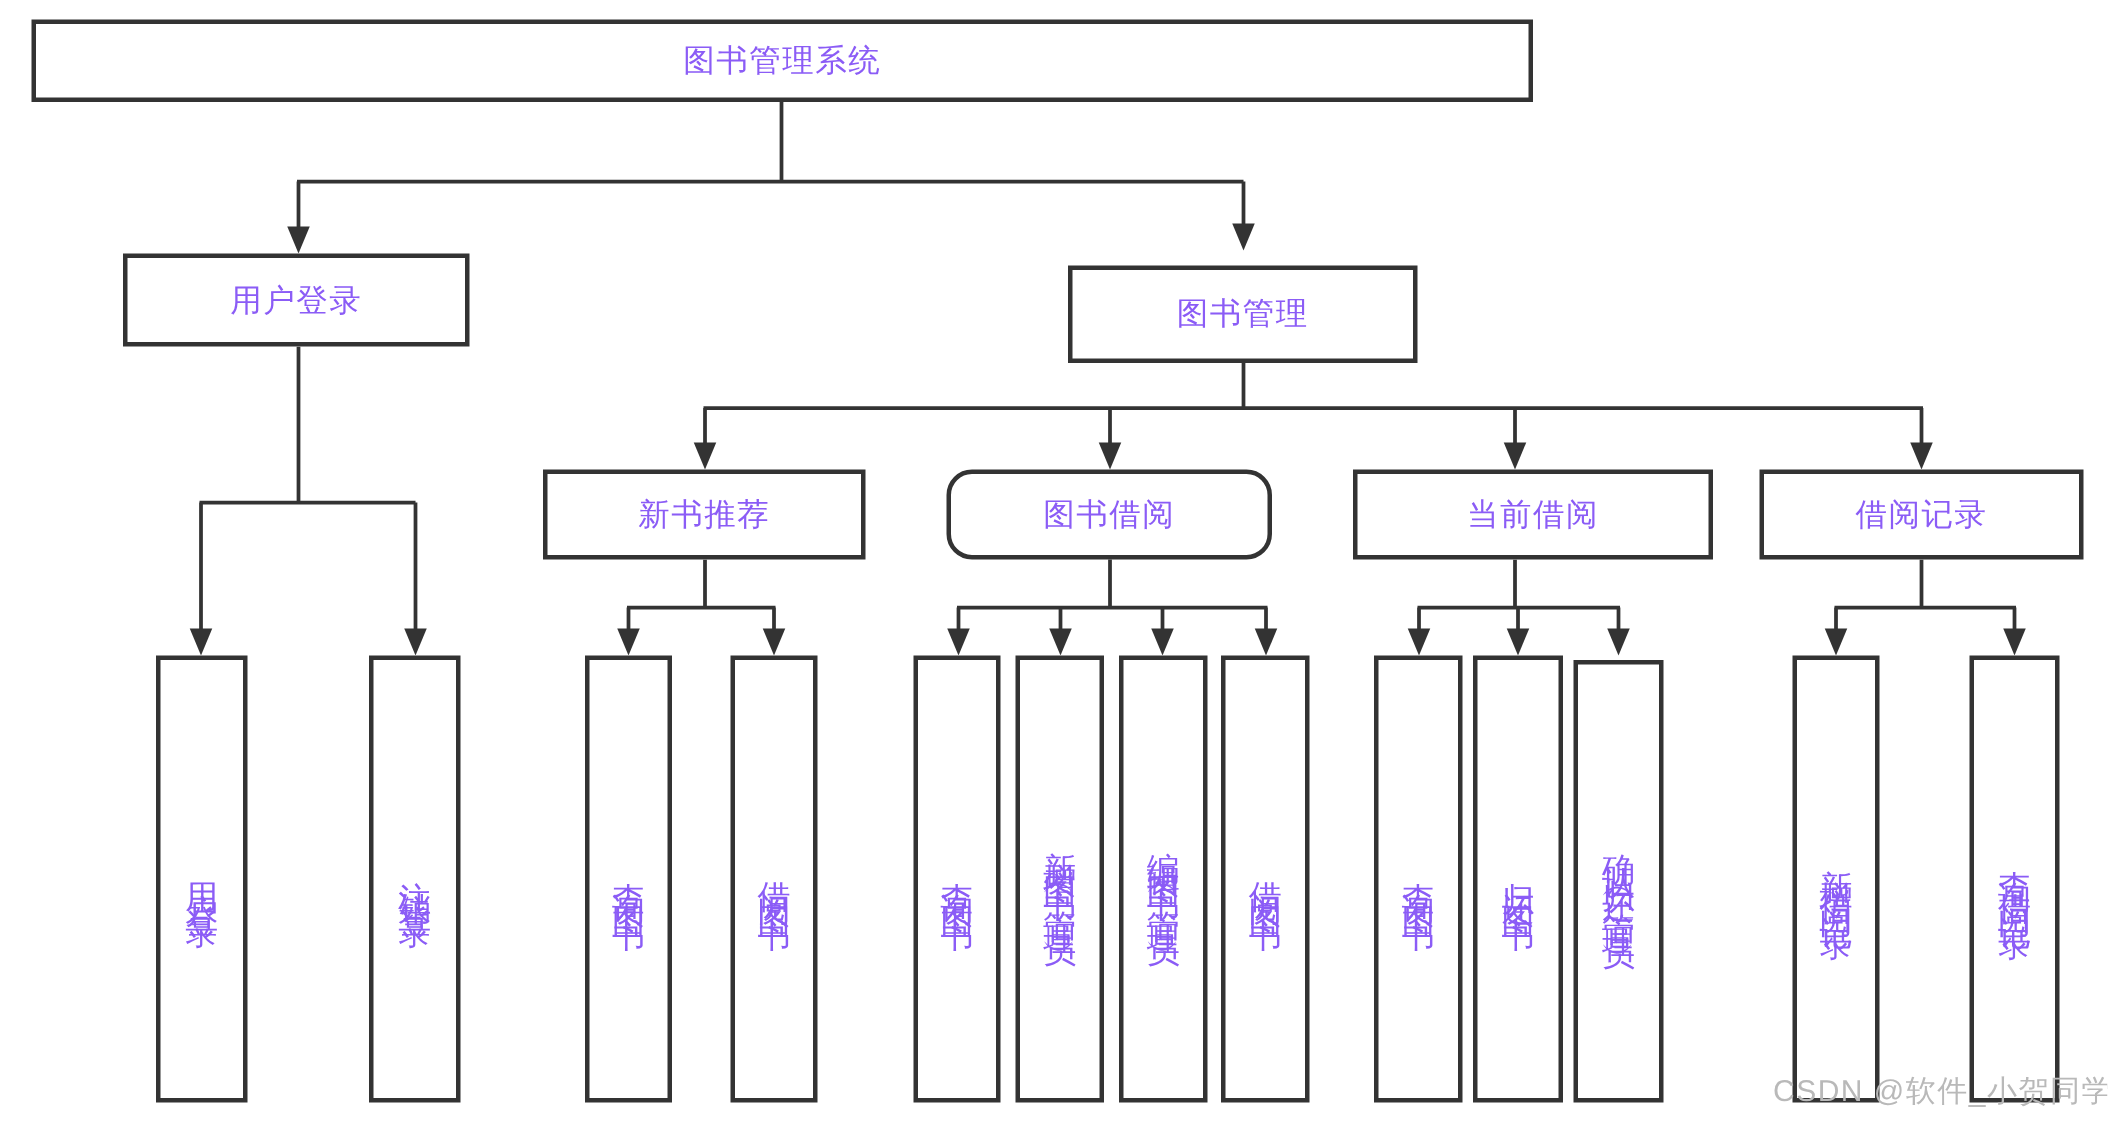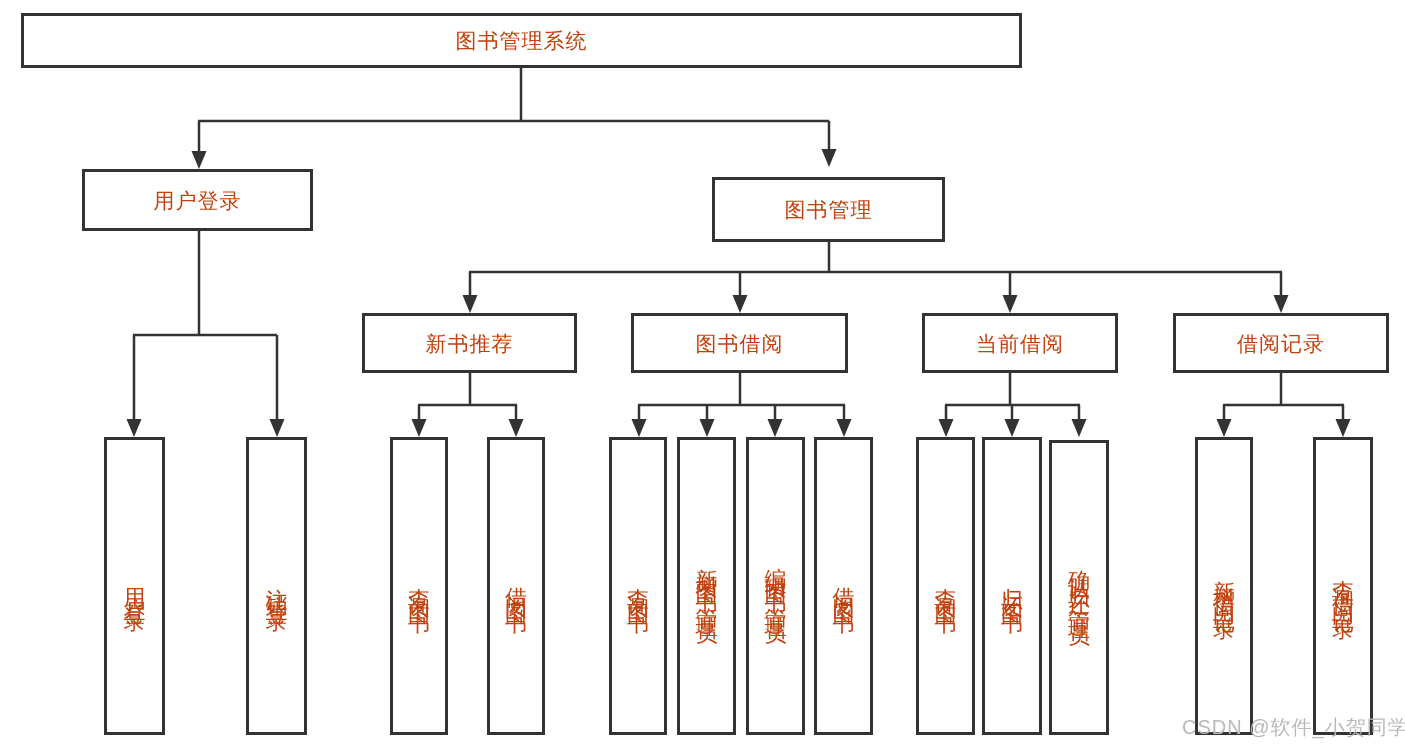--- a/index.html
+++ b/index.html
@@ -19,21 +19,21 @@
     position: absolute;
     left: 0;
     top: 0;
     pointer-events: none;
   }
   .node {
     position: absolute;
     box-sizing: border-box;
     background: #ffffff;
     border: 3px solid #333333;
-    color: #c2410c;
+    color: #8b5cf6;
     display: flex;
     align-items: center;
     justify-content: center;
     text-align: center;
   }
   .hbox {
     font-size: 21px;
     letter-spacing: 1px;
     line-height: 1;
   }
@@ -99,22 +99,22 @@
       <polygon points="1343,437 1335.5,419 1350.5,419"></polygon>
     </g>
   </svg>
 
   <div class="node hbox" style="left:21px; top:13px; width:1001px; height:55px;">图书管理系统</div>
 
   <div class="node hbox" style="left:82px; top:169px; width:231px; height:62px;">用户登录</div>
   <div class="node hbox" style="left:712px; top:167px; width:233px; height:65px;margin-top:10px;">图书管理</div>
 
   <div class="node hbox" style="left:362px; top:313px; width:215px; height:60px;">新书推荐</div>
-  <div class="node hbox" style="left:631px; top:313px; width:217px; height:60px;">图书借阅</div>
-  <div class="node hbox" style="left:902px; top:313px; width:196px; height:60px;margin-left:20px;">当前借阅</div>
+  <div class="node hbox" style="left:631px; top:313px; width:217px; height:60px;border-radius:17px;">图书借阅</div>
+  <div class="node hbox" style="left:902px; top:313px; width:240px; height:60px;">当前借阅</div>
   <div class="node hbox" style="left:1173px; top:313px; width:216px; height:60px;">借阅记录</div>
 
   <div class="node vbox" style="left:104px; top:437px; width:61px; height:298px;">用户登录</div>
   <div class="node vbox" style="left:246px; top:437px; width:61px; height:298px;">注销登录</div>
 
   <div class="node vbox" style="left:390px; top:437px; width:58px; height:298px;">查询图书</div>
   <div class="node vbox" style="left:487px; top:437px; width:58px; height:298px;">借阅图书</div>
 
   <div class="node vbox" style="left:609px; top:437px; width:58px; height:298px;">查询图书</div>
   <div class="node vbox" style="left:677px; top:437px; width:59px; height:298px;">新增图书（管理员）</div>

